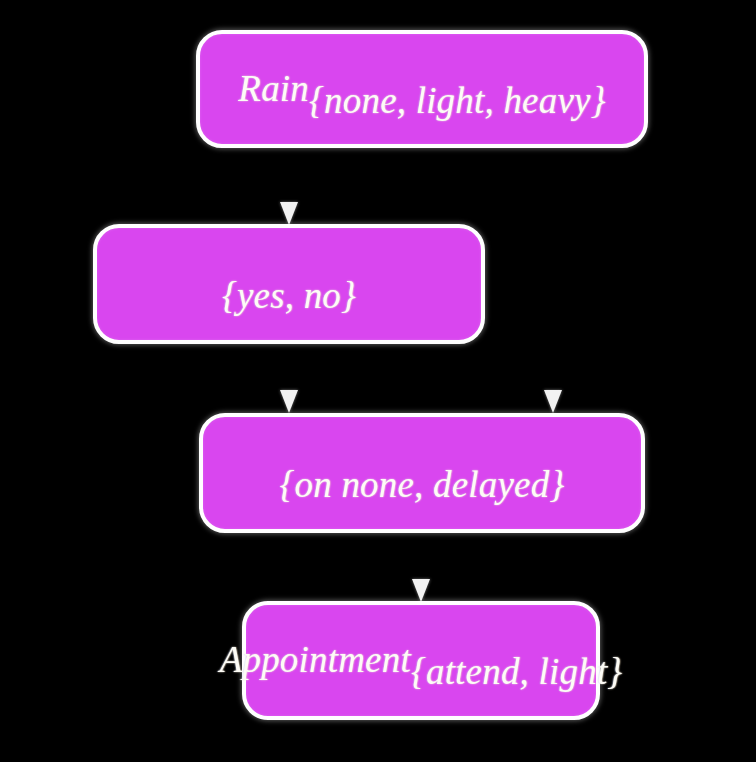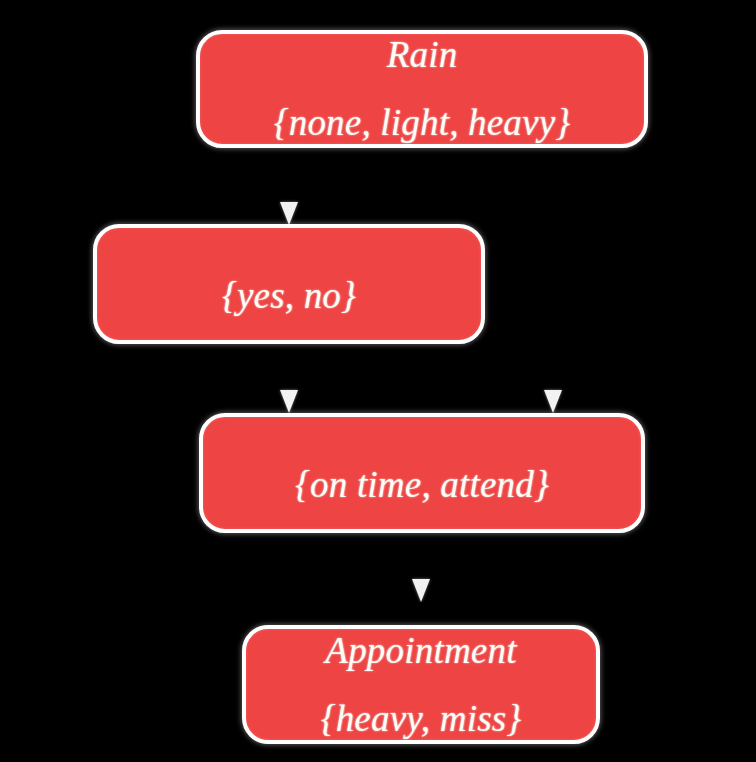--- a/index.html
+++ b/index.html
@@ -18,25 +18,25 @@
     position: relative;
     width: 756px;
     height: 762px;
     background: #000000;
   }
 
   
   .node {
     position: absolute;
     box-sizing: border-box;
-    background: #ef4444;
+    background: #d946ef;
     border: 4px solid #ffffff;
     border-radius: 26px;
     display: flex;
-    flex-direction: column;
+    flex-direction: row;
     align-items: center;
     justify-content: center;
     box-shadow: 0 0 5px 1px rgba(255,255,255,0.35),
                 inset 0 0 3px 0 rgba(255,255,255,0.18);
     text-align: center;
     line-height: 1.18;
     z-index: 3;
   }
   .node-title,
   .node-states {
@@ -53,21 +53,21 @@
     margin-bottom: 1px;
   }
   .node-states {
     font-size: 37px;
     margin-top: 23px;
   }
 
   #node-rain        { left: 196px; top: 30px;  width: 452px; height: 118px; }
   #node-maintenance { left: 93px;  top: 224px; width: 392px; height: 120px; }
   #node-train       { left: 199px; top: 413px; width: 446px; height: 120px; }
-  #node-appointment { left: 242px; top: 625px; width: 358px; height: 119px; }
+  #node-appointment { left: 242px; top: 601px; width: 358px; height: 119px; }
 
   
   .edge {
     position: absolute;
     z-index: 1;
   }
   .edge svg { display: block; overflow: visible; }
   .edge path, .edge polygon {
     fill: #f2f2f2;
     stroke: none;
@@ -87,26 +87,26 @@
   <div class="node" id="node-rain">
     <div class="node-title">Rain</div>
     <div class="node-states">{none, light, heavy}</div>
   </div>
 
   <div class="node" id="node-maintenance">
     <div class="node-states">{yes, no}</div>
   </div>
 
   <div class="node" id="node-train">
-    <div class="node-states">{on time, attend}</div>
+    <div class="node-states">{on none, delayed}</div>
   </div>
 
   <div class="node" id="node-appointment">
     <div class="node-title">Appointment</div>
-    <div class="node-states">{heavy, miss}</div>
+    <div class="node-states">{attend, light}</div>
   </div>
 
   <div class="edge" id="edge-rain-maintenance">
     <svg width="26" height="78" viewBox="0 0 26 78">
       <rect x="11" y="0" width="4" height="56"></rect>
       <polygon points="4,54 22,54 13,77"></polygon>
     </svg>
   </div>
 
   <div class="edge" id="edge-rain-train">

